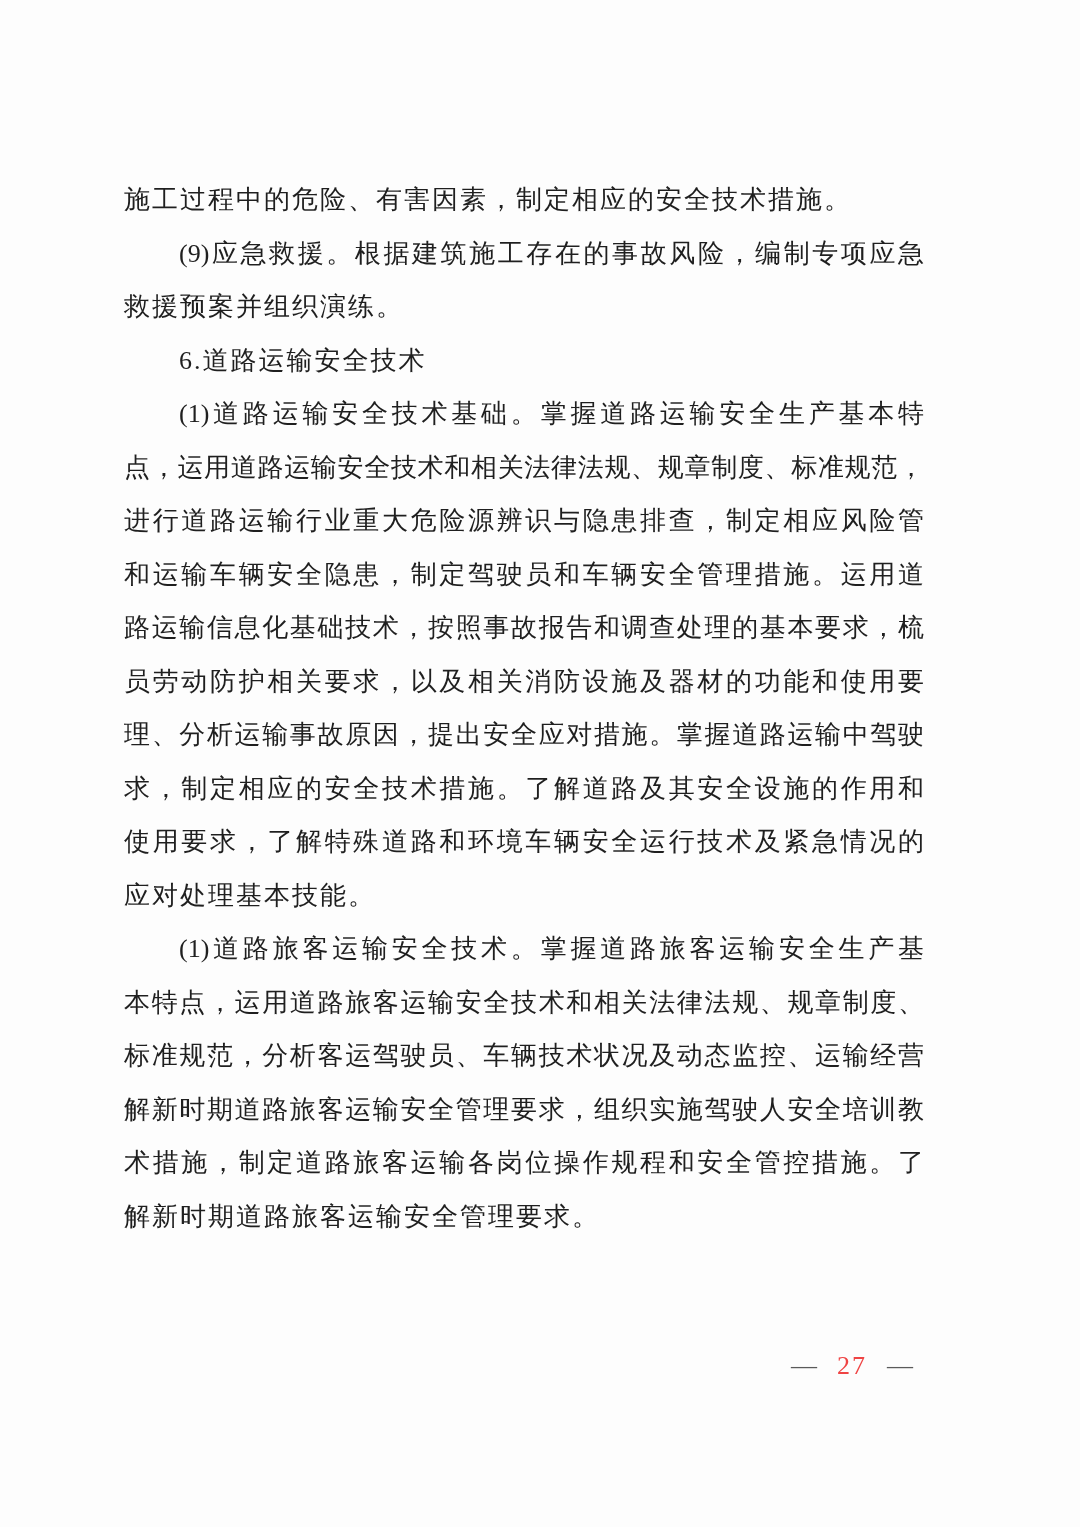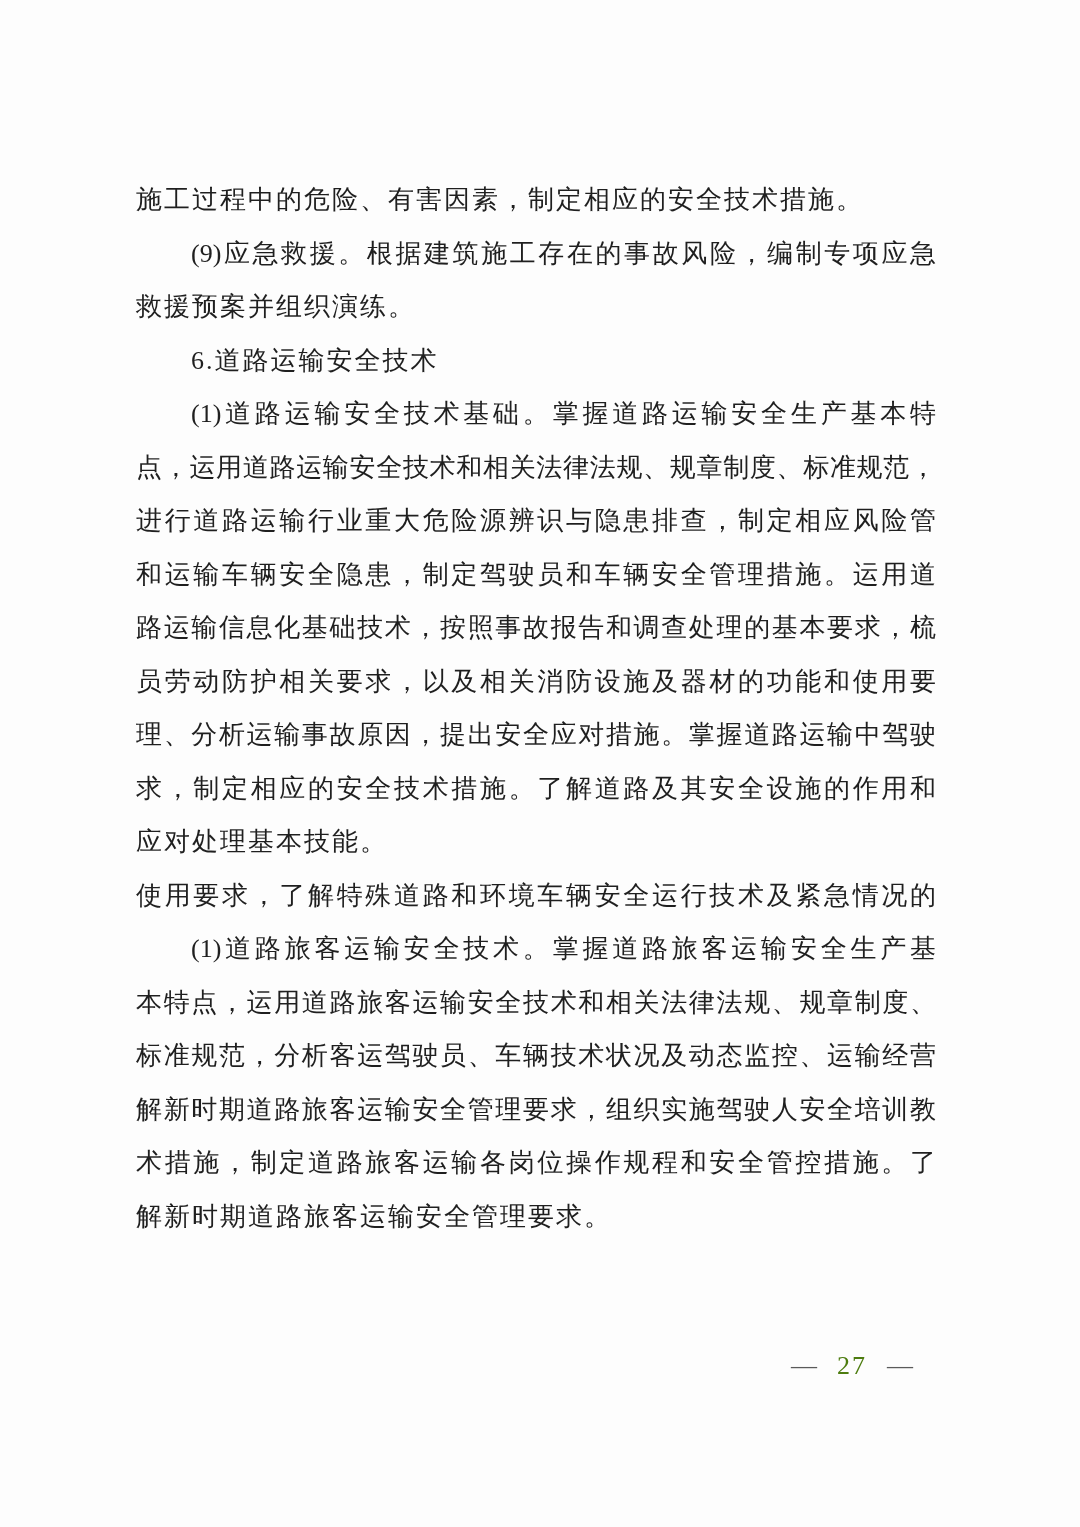--- a/index.html
+++ b/index.html
@@ -14,21 +14,21 @@
     font-family: "Liberation Serif", "DejaVu Serif", serif;
     color: #1f1f1f;
     overflow: hidden;
   }
   .page {
     position: absolute;
     inset: 0;
   }
   .text-body {
     position: absolute;
-    left: 136px;
+    left: 124px;
     top: 173px;
     width: 800px;
     font-size: 26px;
   }
   .line {
     height: 53.5px;
     line-height: 53.5px;
     letter-spacing: 2px;
     white-space: nowrap;
   }
@@ -51,21 +51,21 @@
     align-items: center;
     gap: 20px;
     font-size: 26px;
     color: #4a4a4a;
   }
   .footer .dash {
     color: #5a5a5a;
   }
   .footer .page-num {
     letter-spacing: 2px;
-    color: #4d7c0f;
+    color: #ef4444;
   }
 </style>
 </head>
 <body style="background: rgb(253, 253, 253); color: rgb(31, 31, 31);">
 
 <div class="page">
 
   <div class="text-body">
 
   <div class="line">施工过程中的危险、有害因素，制定相应的安全技术措施。</div>
@@ -73,22 +73,22 @@
       <div class="line">救援预案并组织演练。</div>
       <div class="line indent">6.道路运输安全技术</div>
       <div class="line just indent">(1)道路运输安全技术基础。掌握道路运输安全生产基本特</div>
       <div class="line just">点，运用道路运输安全技术和相关法律法规、规章制度、标准规范，</div>
       <div class="line just">进行道路运输行业重大危险源辨识与隐患排查，制定相应风险管</div>
       <div class="line just">和运输车辆安全隐患，制定驾驶员和车辆安全管理措施。运用道</div>
       <div class="line just">路运输信息化基础技术，按照事故报告和调查处理的基本要求，梳</div>
       <div class="line just">员劳动防护相关要求，以及相关消防设施及器材的功能和使用要</div>
       <div class="line just">理、分析运输事故原因，提出安全应对措施。掌握道路运输中驾驶</div>
       <div class="line just">求，制定相应的安全技术措施。了解道路及其安全设施的作用和</div>
+      <div class="line just">使用要求，了解特殊道路和环境车辆安全运行技术及紧急情况的</div>
       <div class="line">应对处理基本技能。</div>
-      <div class="line just">使用要求，了解特殊道路和环境车辆安全运行技术及紧急情况的</div>
       <div class="line just indent">(1)道路旅客运输安全技术。掌握道路旅客运输安全生产基</div>
       <div class="line just">本特点，运用道路旅客运输安全技术和相关法律法规、规章制度、</div>
       <div class="line just">标准规范，分析客运驾驶员、车辆技术状况及动态监控、运输经营</div>
       <div class="line just">解新时期道路旅客运输安全管理要求，组织实施驾驶人安全培训教</div>
       <div class="line just">术措施，制定道路旅客运输各岗位操作规程和安全管控措施。了</div>
       <div class="line">解新时期道路旅客运输安全管理要求。</div>
     </div>
 
   <div class="footer" style="color: rgb(74, 74, 74);">
     <span class="dash">—</span>

